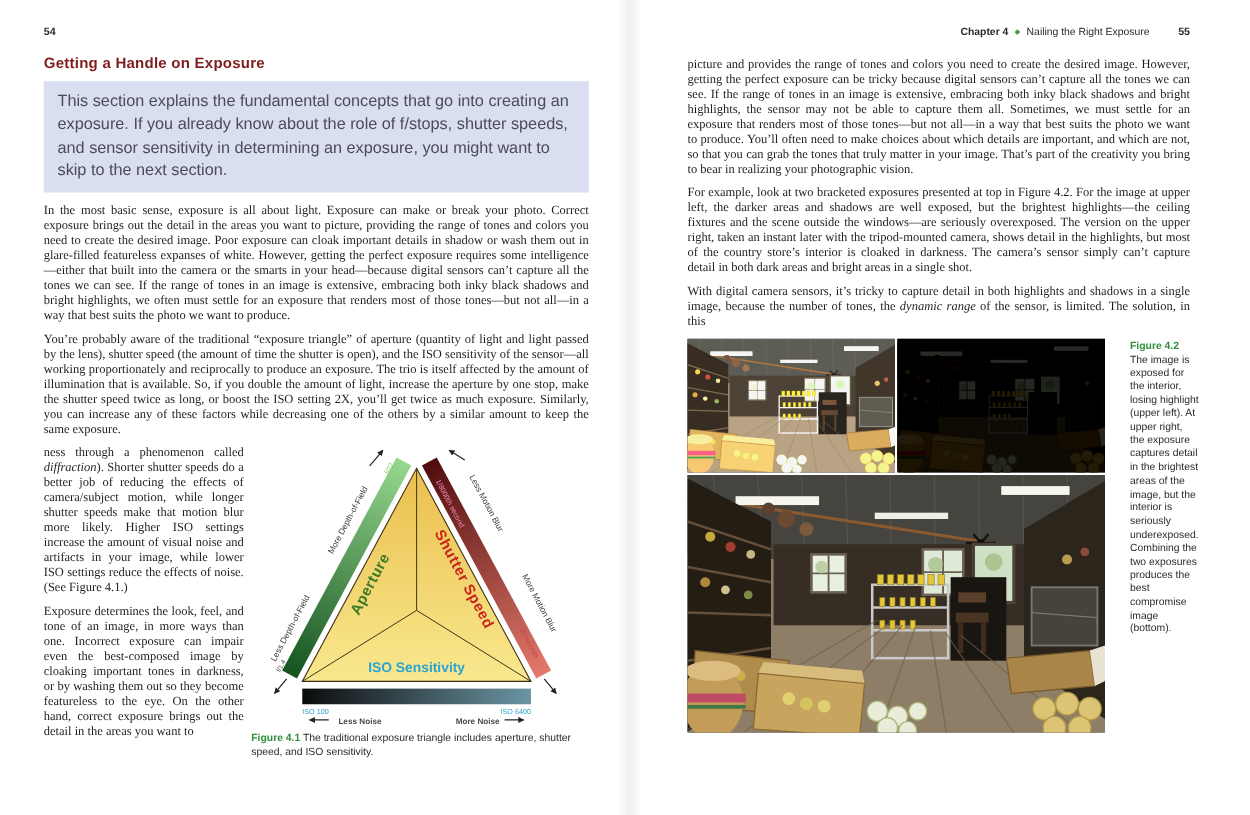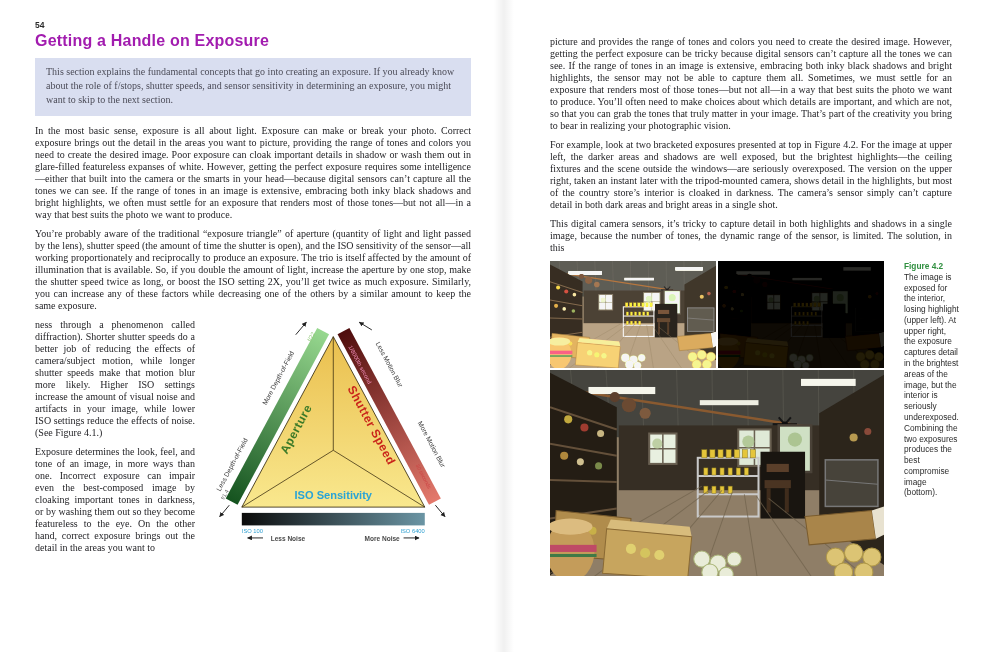--- a/index.html
+++ b/index.html
@@ -6,24 +6,24 @@
   body{width:1000px;height:652px;background:#ffffff;font-family:"Liberation Serif",serif;color:#1e1e22;position:relative;overflow:hidden;}
   .gutter{position:absolute;left:494px;top:0;width:20px;height:652px;background:linear-gradient(90deg,rgba(0,0,0,0) 0%,rgba(0,0,0,0.06) 50%,rgba(0,0,0,0) 100%);}
   .page{position:absolute;top:20px;}
   .page-left{left:35px;width:436px;}
   .page-right{left:550px;width:402px;}
   .pagenum{font-family:"Liberation Sans",sans-serif;font-weight:bold;font-size:8.5px;color:#2a2a2a;}
   .rp-header{display:flex;align-items:baseline;justify-content:flex-end;font-family:"Liberation Sans",sans-serif;font-size:8.3px;color:#2a2a2a;gap:5px;}
   .rp-header .chap{font-weight:bold;}
   .rp-header .sep{color:#3f9e4a;font-size:6px;position:relative;top:-1px;}
   .rp-header .pn{font-weight:bold;font-size:8.5px;margin-left:18px;}
-  h1{font-family:"Liberation Sans",sans-serif;font-weight:bold;color:#a21caf;font-size:16px;margin:2px 0 8px 0;letter-spacing:0.2px;}
-  .intro{background:#d9def0;color:#4c4c58;font-family:Liberation Serif, serif;font-size:10px;line-height:1.42;padding:7px 11px 8px 11px;margin-bottom:9px;}
+  h1{font-family:"Liberation Sans",sans-serif;font-weight:bold;color:#7f1d1d;font-size:12px;margin:13px 0 8px 0;letter-spacing:0.2px;}
+  .intro{background:#d9def0;color:#4c4c58;font-family:Liberation Sans, sans-serif;font-size:13px;line-height:1.42;padding:7px 11px 8px 11px;margin-bottom:9px;}
   p.body{font-size:10px;line-height:12px;text-align:justify;margin:0 0 7px 0;}
-  .it{}
+  .it{font-style:italic;}
   .fig-row{display:flex;gap:6px;margin-top:1px;}
   .col-narrow{width:160px;flex:none;}
   .col-narrow p.body{text-align:justify;}
   .fig-col{flex:1;min-width:0;}
   .tri-svg{display:block;margin:0 0 2px 10px;}
   svg text{font-family:"Liberation Sans",sans-serif;}
   .fig-caption{font-family:"Liberation Sans",sans-serif;font-size:8.3px;line-height:1.3;color:#2b2b2b;}
   .fig-label{color:#2f8f3f;font-weight:bold;}
   .rp-body{margin-top:16px;}
   .fig42{display:flex;gap:20px;margin-top:7px;}
@@ -200,29 +200,36 @@
         <text x="196" y="230" text-anchor="end" font-size="6.8" font-weight="bold" fill="#4a4a4a">More Noise</text>
         <g stroke="#222" stroke-width="1" fill="none">
           <line x1="88" y1="16" x2="99" y2="3" marker-end="url(#ah)"></line>
           <line x1="167" y1="11" x2="154" y2="3" marker-end="url(#ah)"></line>
           <line x1="19" y1="193" x2="9" y2="205" marker-end="url(#ah)"></line>
           <line x1="233" y1="193" x2="243" y2="205" marker-end="url(#ah)"></line>
           <line x1="54" y1="227" x2="38" y2="227" marker-end="url(#ah)"></line>
           <line x1="200" y1="227" x2="216" y2="227" marker-end="url(#ah)"></line>
         </g>
       </svg>
+      <div class="fig-caption"><span class="fig-label">Figure 4.1</span><span> The traditional exposure triangle includes aperture, shutter speed, and ISO sensitivity.</span></div>
     </div>
   </div>
 </div>
 
 <div class="page page-right">
+  <div class="rp-header">
+    <span class="chap">Chapter 4</span>
+    <span class="sep">◆</span>
+    <span>Nailing the Right Exposure</span>
+    <span class="pn">55</span>
+  </div>
   <div class="rp-body">
     <p class="body">picture and provides the range of tones and colors you need to create the desired image. However, getting the perfect exposure can be tricky because digital sensors can’t capture all the tones we can see. If the range of tones in an image is extensive, embracing both inky black shadows and bright highlights, the sensor may not be able to capture them all. Sometimes, we must settle for an exposure that renders most of those tones—but not all—in a way that best suits the photo we want to produce. You’ll often need to make choices about which details are important, and which are not, so that you can grab the tones that truly matter in your image. That’s part of the creativity you bring to bear in realizing your photographic vision.</p>
     <p class="body">For example, look at two bracketed exposures presented at top in Figure 4.2. For the image at upper left, the darker areas and shadows are well exposed, but the brightest highlights—the ceiling fixtures and the scene outside the windows—are seriously overexposed. The version on the upper right, taken an instant later with the tripod-mounted camera, shows detail in the highlights, but most of the country store’s interior is cloaked in darkness. The camera’s sensor simply can’t capture detail in both dark areas and bright areas in a single shot.</p>
-    <p class="body"><span>This digital camera sensors, it’s tricky to capture detail in both highlights and shadows in a single image, because the number of tones, the </span><span class="it">dynamic range</span><span> of the sensor, is limited. The solution, in this</span></p>
+    <p class="body"><span>With digital camera sensors, it’s tricky to capture detail in both highlights and shadows in a single image, because the number of tones, the </span><span class="it">dynamic range</span><span> of the sensor, is limited. The solution, in this</span></p>
   </div>
   <div class="fig42">
     <div class="photos">
       <div class="photo-row">
         <svg class="photo photo-a" width="166" height="107" viewBox="0 0 330 210" preserveAspectRatio="xMidYMid slice">
             <use href="#store"></use>
           </svg>
         <svg class="photo photo-b" width="166" height="107" viewBox="0 0 330 210" preserveAspectRatio="xMidYMid slice">
             <use href="#store"></use>
           </svg>

